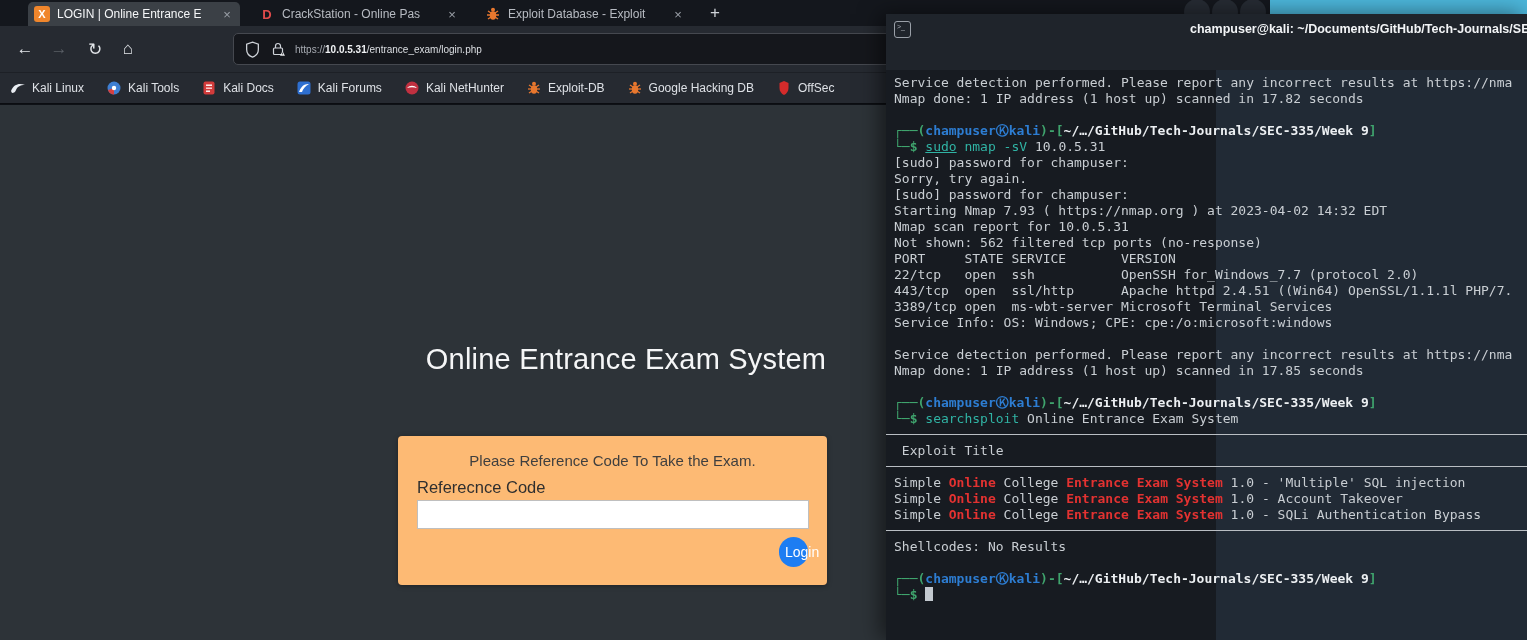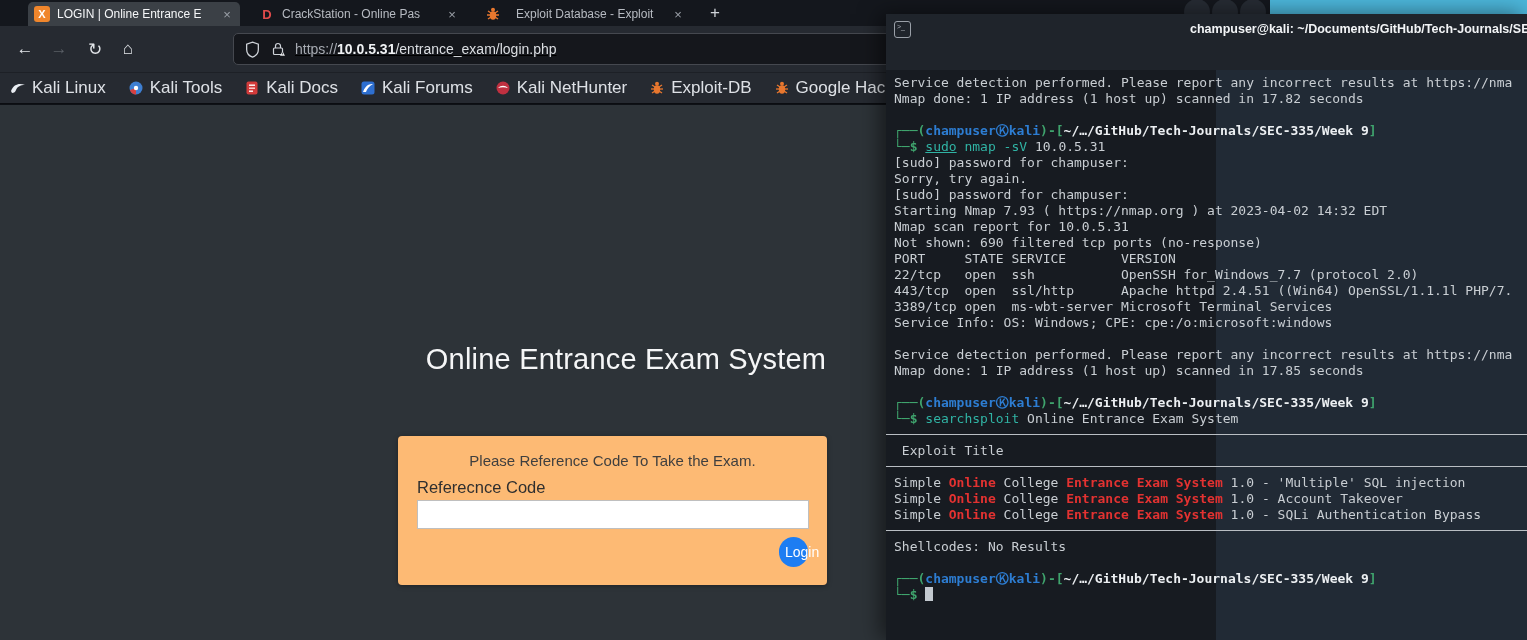--- a/index.html
+++ b/index.html
@@ -25,28 +25,28 @@
           display:flex;align-items:center;justify-content:center;}
   .windots{position:absolute;left:1184px;top:-1px;}
   .dot{position:absolute;width:26px;height:26px;border-radius:50%;background:#262b33;top:0;}
   .navbar{position:absolute;left:0;top:26px;width:100%;height:46px;background:#262a31;}
   .navbtn{position:absolute;top:8px;width:30px;height:30px;display:flex;align-items:center;
           justify-content:center;font-size:17px;color:#e2e5e9;border-radius:4px;}
   .navbtn.disabled{color:#5a5f66;}
   .urlbar{position:absolute;left:233px;top:7px;width:1000px;height:32px;background:#15171c;
           border:1px solid #45484f;border-radius:5px;display:flex;align-items:center;
           padding:0 10px;gap:9px;}
-  .urltext{font-size:14px;white-space:nowrap;overflow:hidden;text-decoration:underline;}
+  .urltext{font-size:10px;white-space:nowrap;overflow:hidden;}
   .url-scheme{color:#a7abb2;}
   .url-host{color:#f0f2f4;font-weight:bold;}
   .url-path{color:#dcdfe3;}
   .bookbar{position:absolute;left:0;top:72px;width:100%;height:32px;background:#262a31;
            border-top:1px solid #1d2026;border-bottom:1px solid #0b0d11;
            display:flex;align-items:center;padding-left:10px;gap:22px;}
-  .bookmark{display:flex;align-items:center;gap:6px;color:#dee1e6;font-size:17px;white-space:nowrap;}
+  .bookmark{display:flex;align-items:center;gap:6px;color:#dee1e6;font-size:12px;white-space:nowrap;}
   .content{position:absolute;left:0;top:105px;width:100%;height:535px;background:#2d3338;}
   .page-title{position:absolute;left:0;top:238px;width:1252px;text-align:center;
               color:#f5f6f7;font-size:29px;letter-spacing:.2px;}
   .card{position:absolute;left:398px;top:331px;width:429px;height:149px;background:#fdba74;
         border-radius:4px;box-shadow:0 1px 5px rgba(0,0,0,.35);}
   .instr{position:absolute;left:0;top:16px;width:100%;text-align:center;color:#3f3f3f;font-size:15px;}
   .lbl{position:absolute;left:19px;top:42px;color:#2f2f2f;font-size:16.5px;text-align:right;}
   .ref-input{position:absolute;left:19px;top:64px;width:392px;height:29px;border:1px solid #bfbfbf;
              background:#fff;outline:none;font-size:14px;padding:0 6px;}
   .login{position:absolute;right:19px;top:101px;width:29px;height:30px;background:#1d7df2;
@@ -89,21 +89,21 @@
           <div class="tab active" style="left: 28px;">
             <span class="fav fav-xampp">X</span>
             <span class="tab-title">LOGIN | Online Entrance E</span>
             <span class="tab-close">×</span>
           </div>
           <div class="tab" style="left: 253px;">
             <span class="fav fav-cs">D</span>
             <span class="tab-title">CrackStation - Online Pas</span>
             <span class="tab-close">×</span>
           </div>
-          <div class="tab" style="left: 479px; gap: 8px;">
+          <div class="tab" style="left: 479px;">
             <svg class="fav-svg" width="16" height="16" viewBox="0 0 16 16">
               <g stroke="#e8772e" stroke-width="1.3" fill="none">
                 <line x1="3" y1="5" x2="6" y2="7"></line>
                 <line x1="2" y1="9" x2="5" y2="9"></line>
                 <line x1="3" y1="13" x2="6" y2="11"></line>
                 <line x1="13" y1="5" x2="10" y2="7"></line>
                 <line x1="14" y1="9" x2="11" y2="9"></line>
                 <line x1="13" y1="13" x2="10" y2="11"></line>
               </g>
               <ellipse cx="8" cy="9.5" rx="3.2" ry="4.2" fill="#e8772e"></ellipse>
@@ -240,21 +240,21 @@
           <div class="tl"><span>Service detection performed. Please report any incorrect results at https://nma</span></div>
           <div class="tl"><span>Nmap done: 1 IP address (1 host up) scanned in 17.82 seconds</span></div>
           <div class="tl"></div>
           <div class="tl"><span class="t-g">┌──(</span><span class="t-b">champuser</span><span class="t-b">Ⓚ</span><span class="t-b">kali</span><span class="t-g">)-[</span><span class="t-w">~/…/GitHub/Tech-Journals/SEC-335/Week 9</span><span class="t-g">]</span></div>
           <div class="tl"><span class="t-g">└─$ </span><span class="t-ku">sudo</span><span> </span><span class="t-k">nmap</span><span> </span><span class="t-k">-sV</span><span> 10.0.5.31</span></div>
           <div class="tl"><span>[sudo] password for champuser:</span></div>
           <div class="tl"><span>Sorry, try again.</span></div>
           <div class="tl"><span>[sudo] password for champuser:</span></div>
           <div class="tl"><span>Starting Nmap 7.93 ( https://nmap.org ) at 2023-04-02 14:32 EDT</span></div>
           <div class="tl"><span>Nmap scan report for 10.0.5.31</span></div>
-          <div class="tl"><span>Not shown: 690 filtered tcp ports (no-response)</span></div>
+          <div class="tl"><span>Not shown: 562 filtered tcp ports (no-response)</span></div>
           <div class="tl"><span>PORT     STATE SERVICE       VERSION</span></div>
           <div class="tl"><span>22/tcp   open  ssh           OpenSSH for_Windows_7.7 (protocol 2.0)</span></div>
           <div class="tl"><span>443/tcp  open  ssl/http      Apache httpd 2.4.51 ((Win64) OpenSSL/1.1.1l PHP/7.</span></div>
           <div class="tl"><span>3389/tcp open  ms-wbt-server Microsoft Terminal Services</span></div>
           <div class="tl"><span>Service Info: OS: Windows; CPE: cpe:/o:microsoft:windows</span></div>
           <div class="tl"></div>
           <div class="tl"><span>Service detection performed. Please report any incorrect results at https://nma</span></div>
           <div class="tl"><span>Nmap done: 1 IP address (1 host up) scanned in 17.85 seconds</span></div>
           <div class="tl"></div>
           <div class="tl"><span class="t-g">┌──(</span><span class="t-b">champuser</span><span class="t-b">Ⓚ</span><span class="t-b">kali</span><span class="t-g">)-[</span><span class="t-w">~/…/GitHub/Tech-Journals/SEC-335/Week 9</span><span class="t-g">]</span></div>

